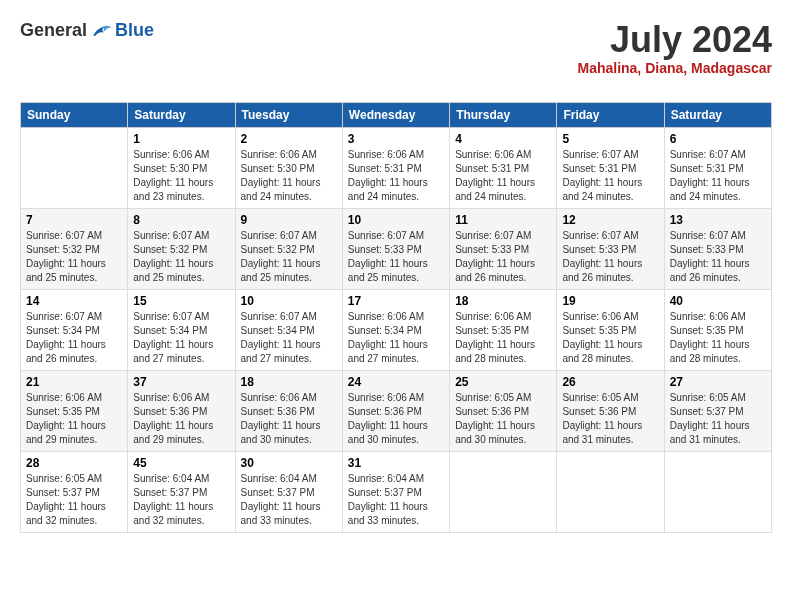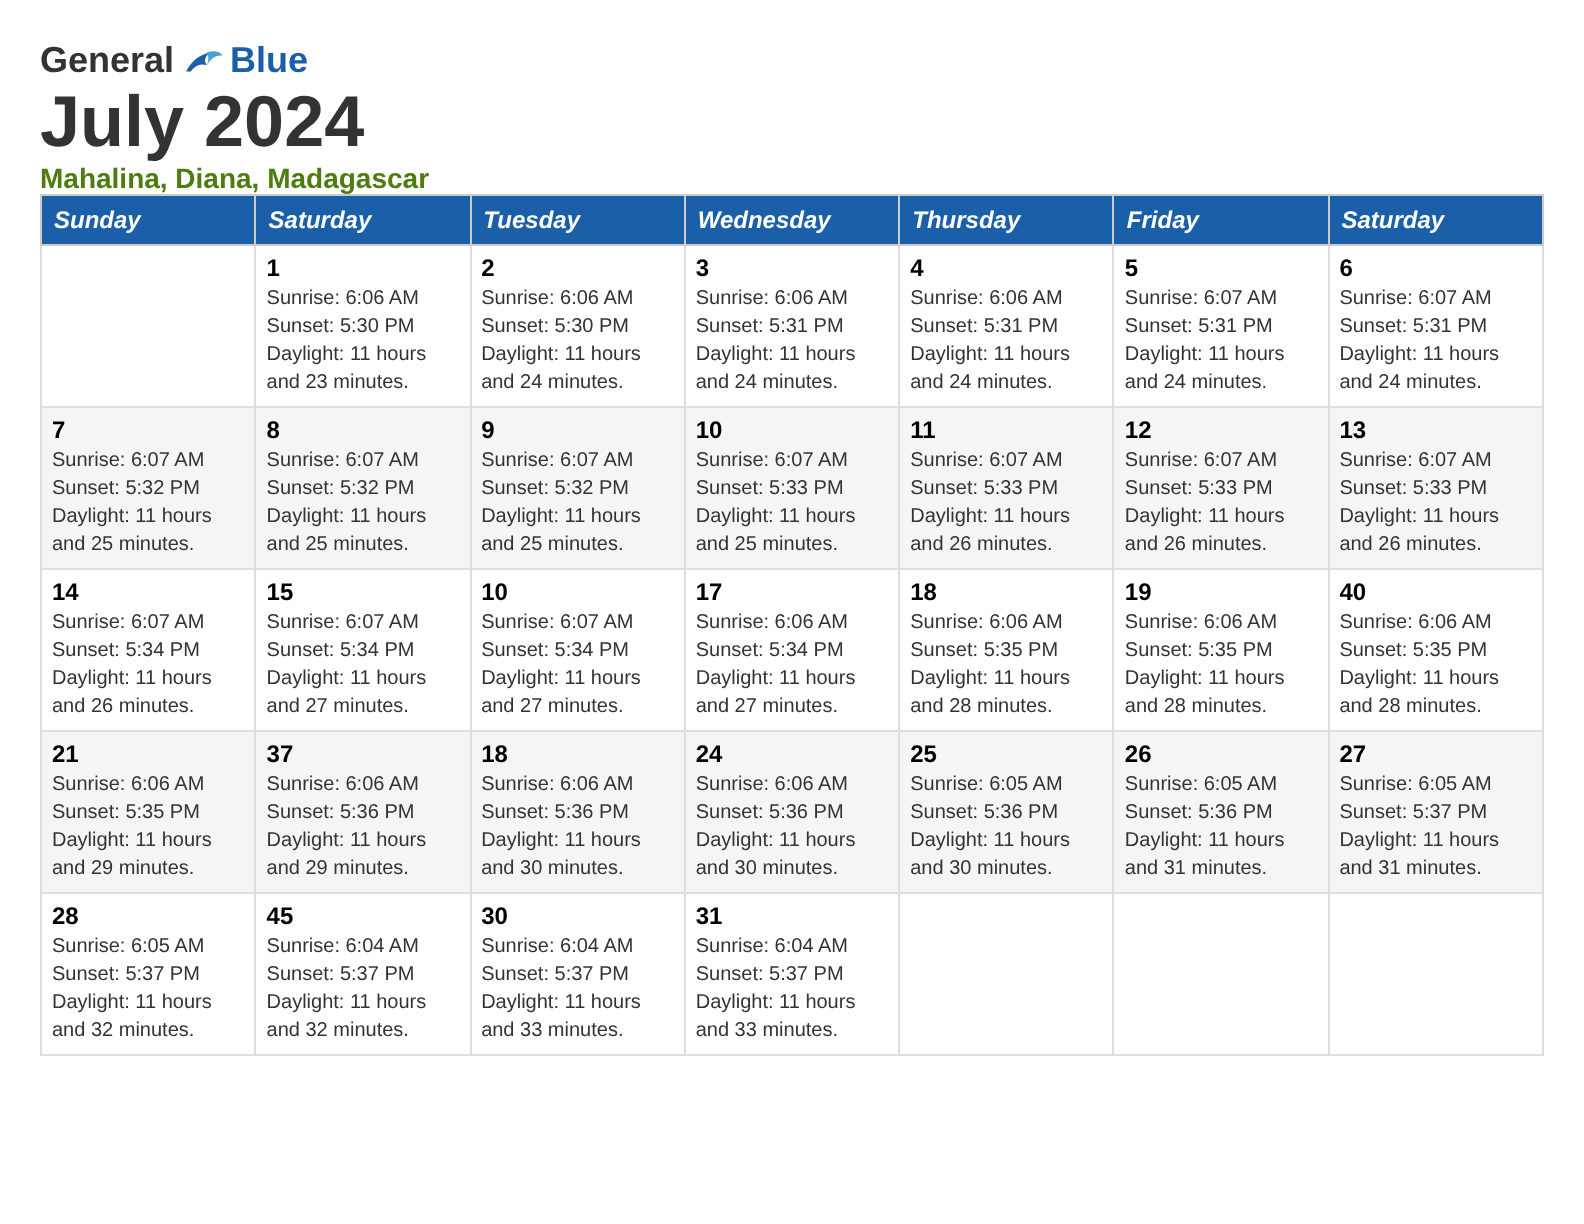--- a/index.html
+++ b/index.html
@@ -7,22 +7,21 @@
       font-family: Arial, sans-serif;
       background: #fff;
       width: 792px;
       min-height: 612px;
       padding: 20px;
     }
     .header {
       display: flex;
       justify-content: space-between;
       align-items: flex-start;
-      margin-bottom: 0;
-      flex-direction: column;
+      margin-bottom: 26px;
     }
     .logo {
       display: flex;
       flex-direction: column;
       align-items: flex-start;
     }
     .logo-text {
       display: flex;
       align-items: center;
       gap: 2px;
@@ -35,47 +34,46 @@
     .logo-blue {
       font-size: 18px;
       font-weight: bold;
       color: #1a5fa8;
     }
     .logo-bird {
       width: 24px;
       height: 20px;
     }
     .title-section {
-      text-align: left;
+      text-align: right;
     }
     .month-year {
       font-size: 36px;
       font-weight: bold;
       color: #333;
       line-height: 1.1;
     }
     .location {
       font-size: 14px;
-      color: #4d7c0f;
+      color: #b91c1c;
       font-weight: bold;
     }
     .calendar {
       width: 100%;
       border-collapse: collapse;
       font-size: 11px;
     }
     .calendar th {
       background-color: #1a5fa8;
       color: #fff;
       text-align: left;
       padding: 5px 6px;
       font-size: 12px;
       font-weight: bold;
       border: 1px solid #ccc;
-      font-style: italic;
     }
     .calendar td {
       vertical-align: top;
       border: 1px solid #ddd;
       padding: 4px 5px;
       width: 107px;
       min-height: 80px;
       background: #fff;
     }
     .calendar tr:nth-child(even) td {

